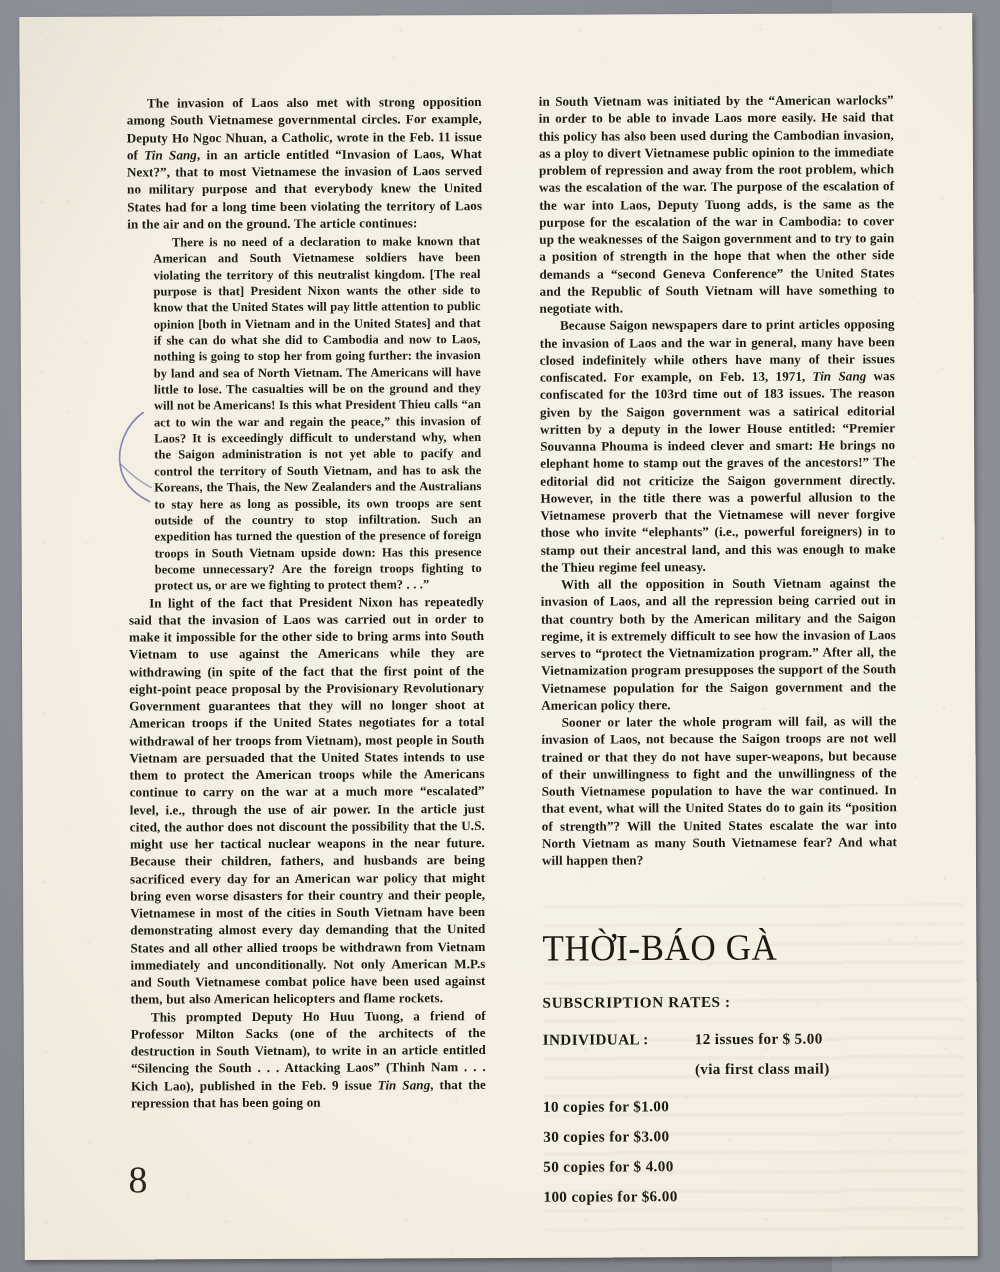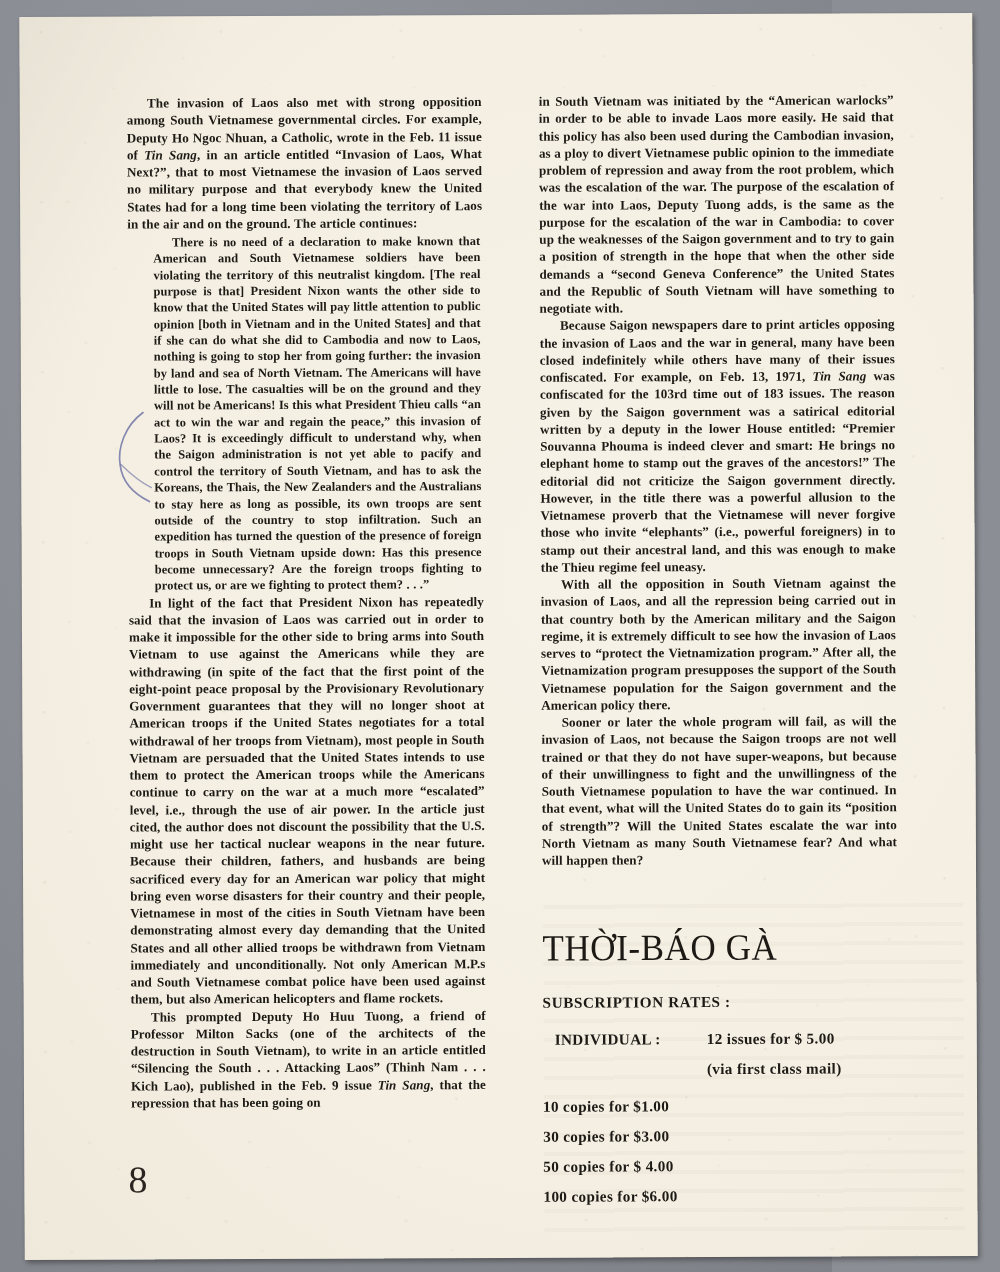--- a/index.html
+++ b/index.html
@@ -137,21 +137,21 @@
     font-weight: 700;
     letter-spacing: 0.6px;
   }
   .rate-row {
     display: flex;
     margin-top: 19px;
     font-size: 15.2px;
     font-weight: 700;
     letter-spacing: 0.35px;
   }
-  .rate-label { width: 152px; flex: none; margin-left: 12px; }
+  .rate-label { width: 152px; flex: none; }
   .rate-values { flex: 1; }
   .rate-values div { margin-bottom: 12px; }
   .rate-values div:last-child { margin-bottom: 0; }
 
   
   #folio {
     position: absolute;
     left: 104px;
     top: 1141px;
     font-size: 38px;

